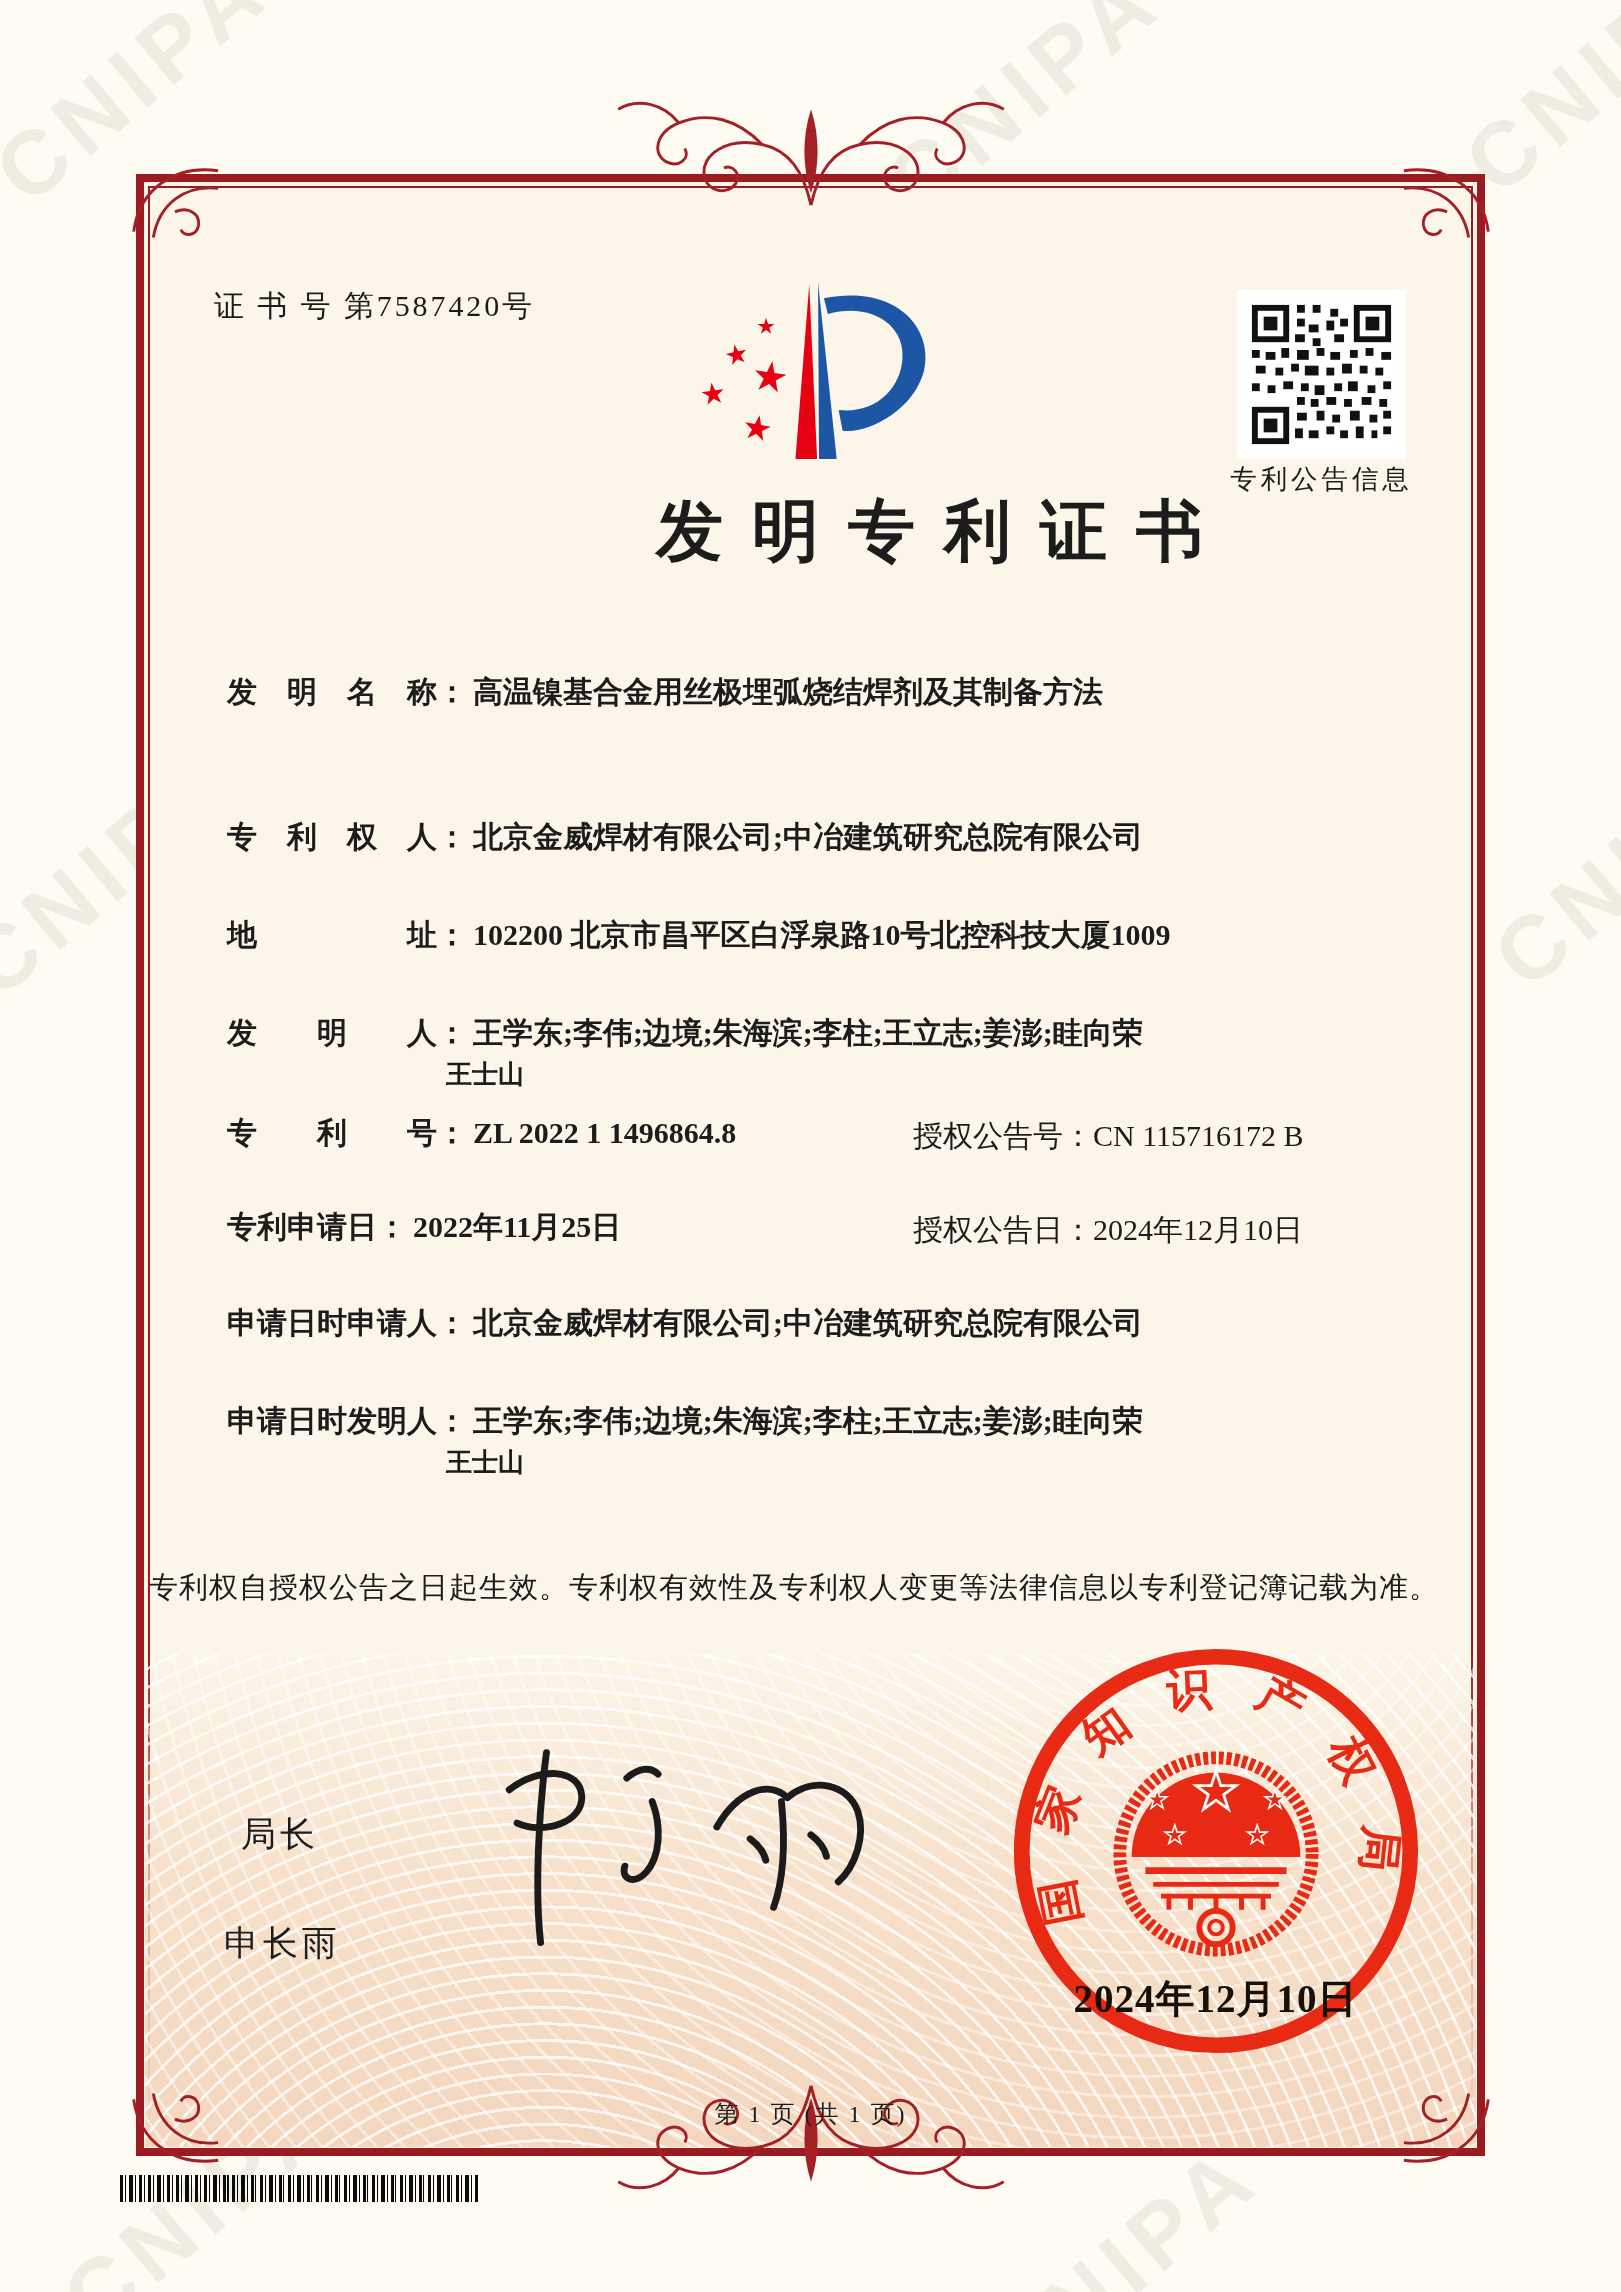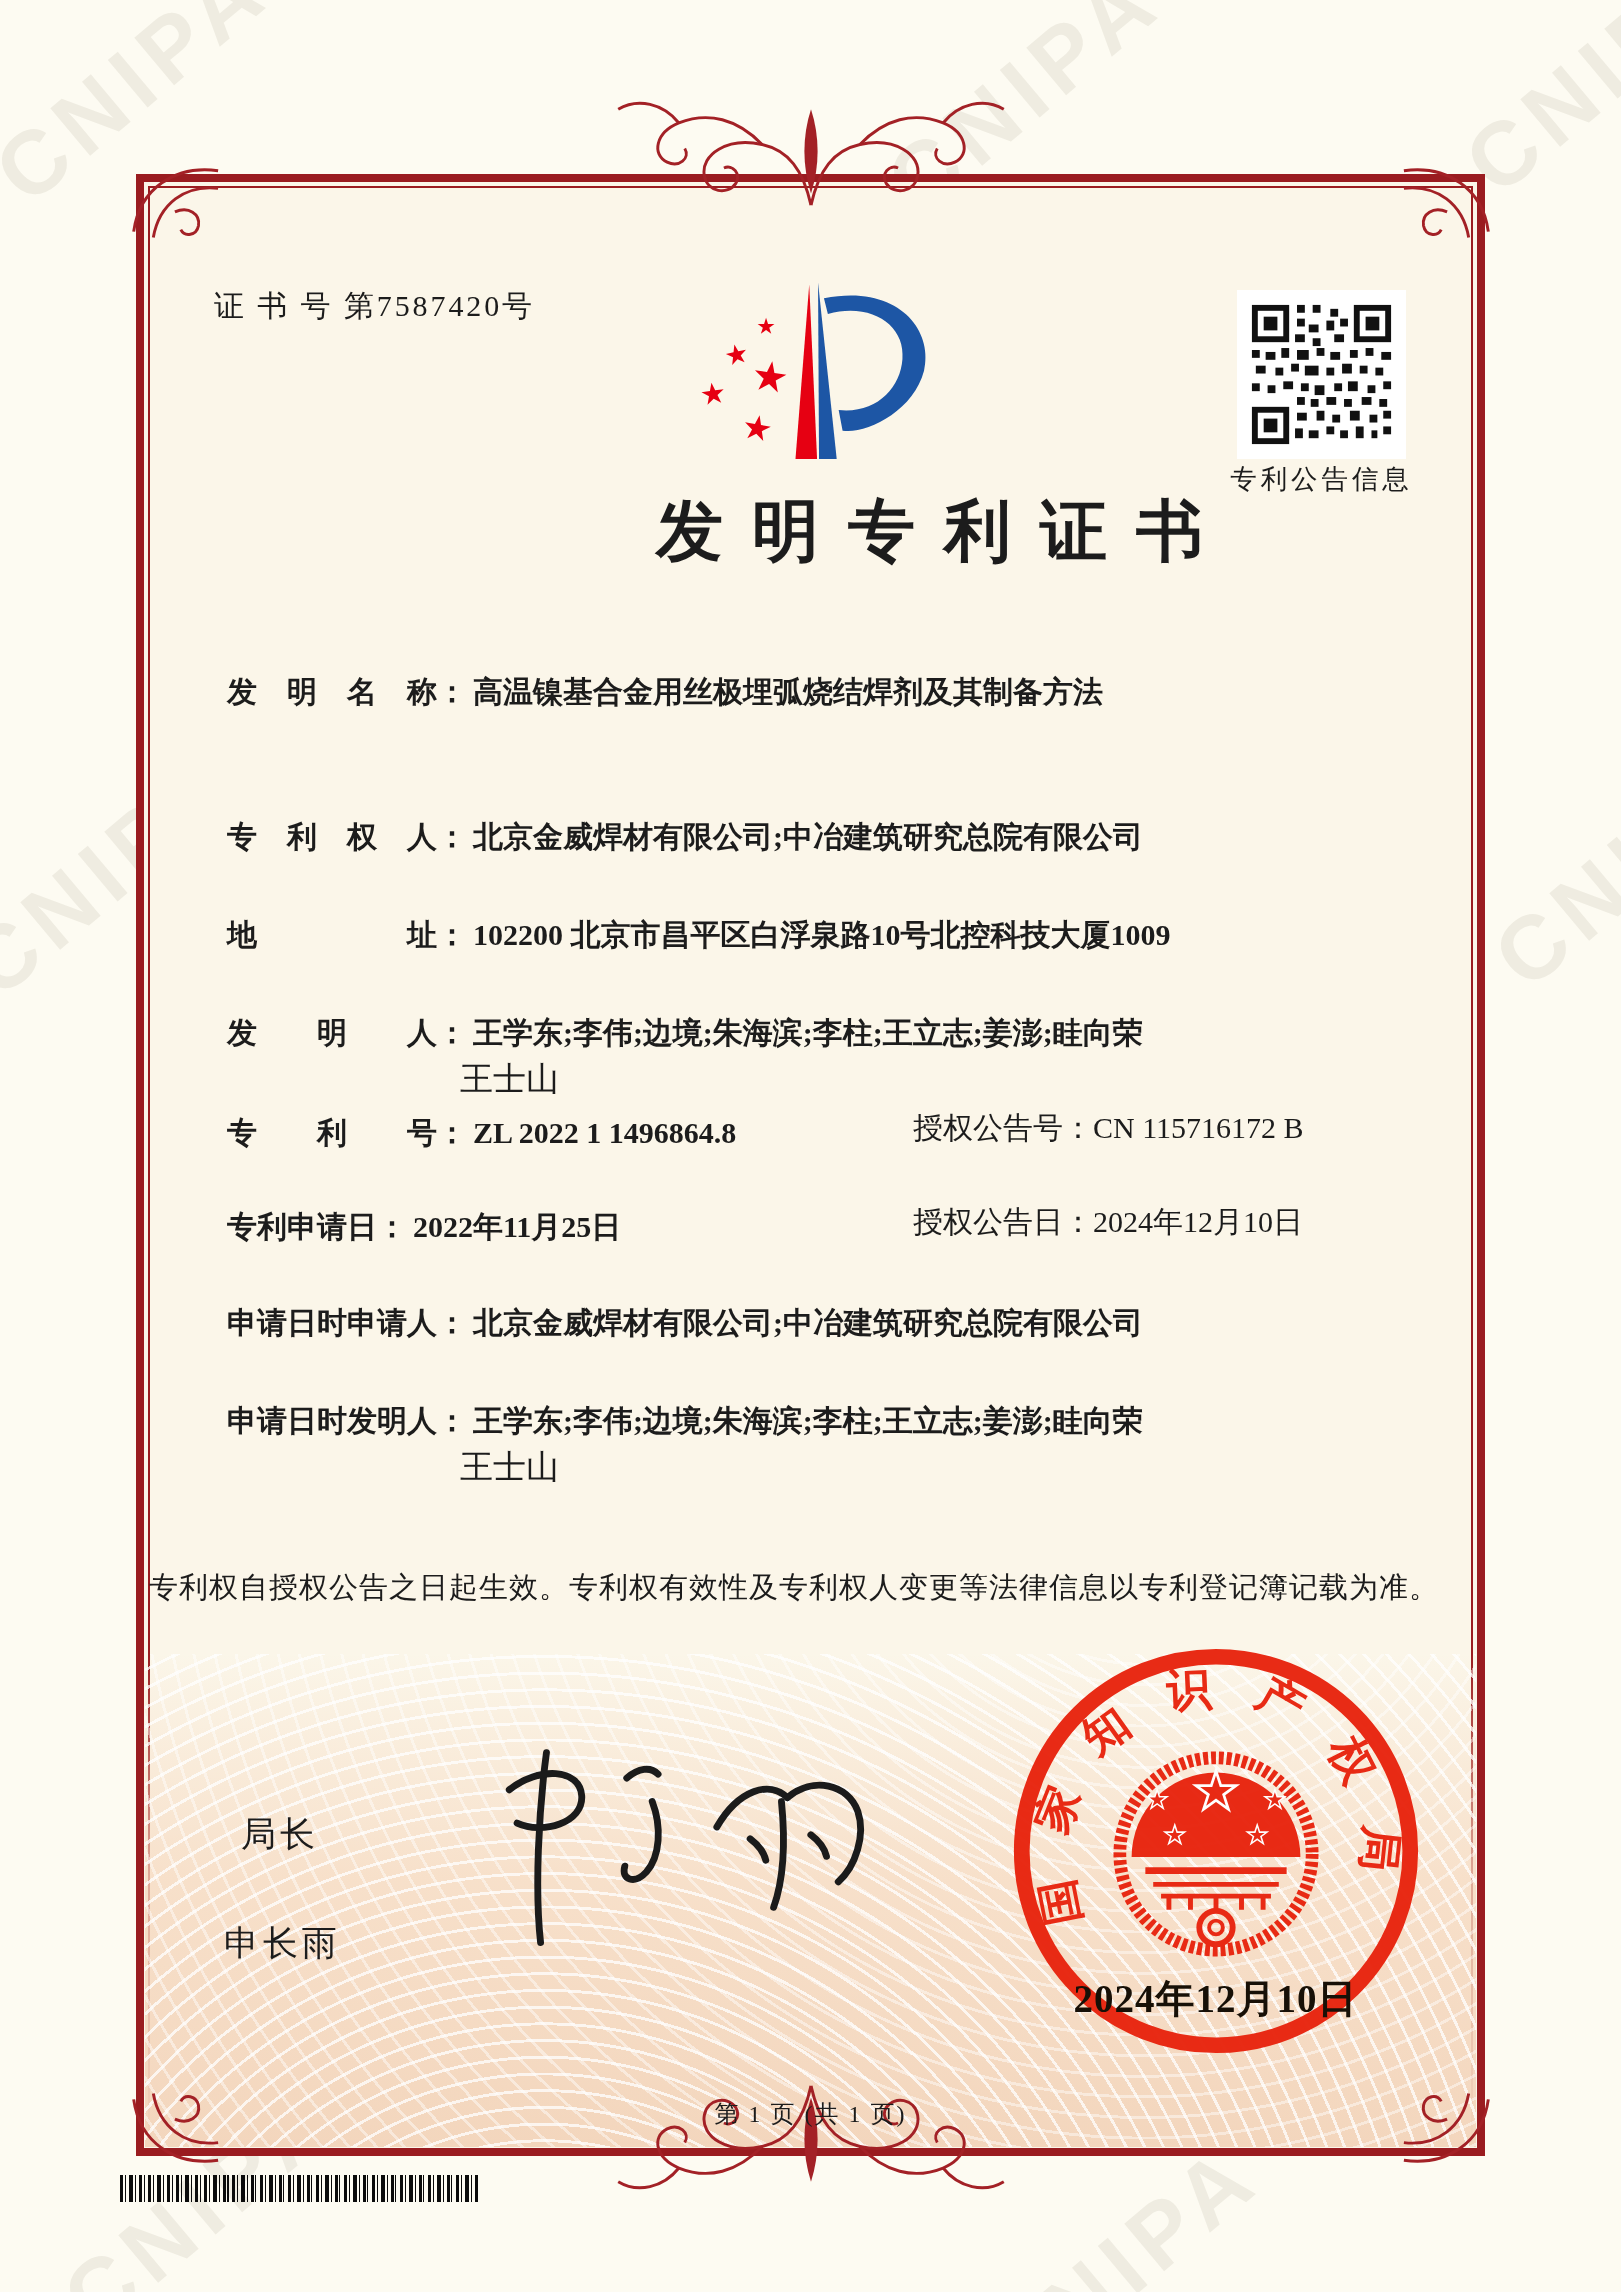--- a/index.html
+++ b/index.html
@@ -54,22 +54,22 @@
   }
   .doc-title{
     position:absolute;left:136px;top:486px;width:1587px;
     text-align:center;font-size:67px;font-weight:bold;
     letter-spacing:29px;text-indent:29px;
   }
   
   .row{position:absolute;left:227px;font-size:30px;line-height:49px;white-space:nowrap;font-weight:bold;}
   .row .lab{display:inline-block;}
   .row .val{margin-left:5.9px;}
-  .val2{position:absolute;left:460px;font-size:33px;}
-  .colR{position:absolute;left:913px;font-size:30px;white-space:nowrap;}
+  .val2{position:absolute;left:446px;font-size:26px;font-weight:bold;}
+  .colR{position:absolute;left:913px;font-size:30px;white-space:nowrap;margin-top:8px;}
   
   .legal{
     position:absolute;left:149px;top:1556px;width:1329px;
     font-size:29px;line-height:63px;letter-spacing:1px;
     font-family:"DejaVu Serif","Liberation Serif",serif;
   }
   .legal .l1{text-indent:3em;}
   
   .chief-label{position:absolute;left:241px;top:1811px;font-size:35px;letter-spacing:3.9px;font-family:Liberation Serif, serif;}
   .chief-name{position:absolute;left:224px;top:1884px;font-size:35px;letter-spacing:3.9px;font-family:Liberation Serif, serif;margin-top:36px;}

